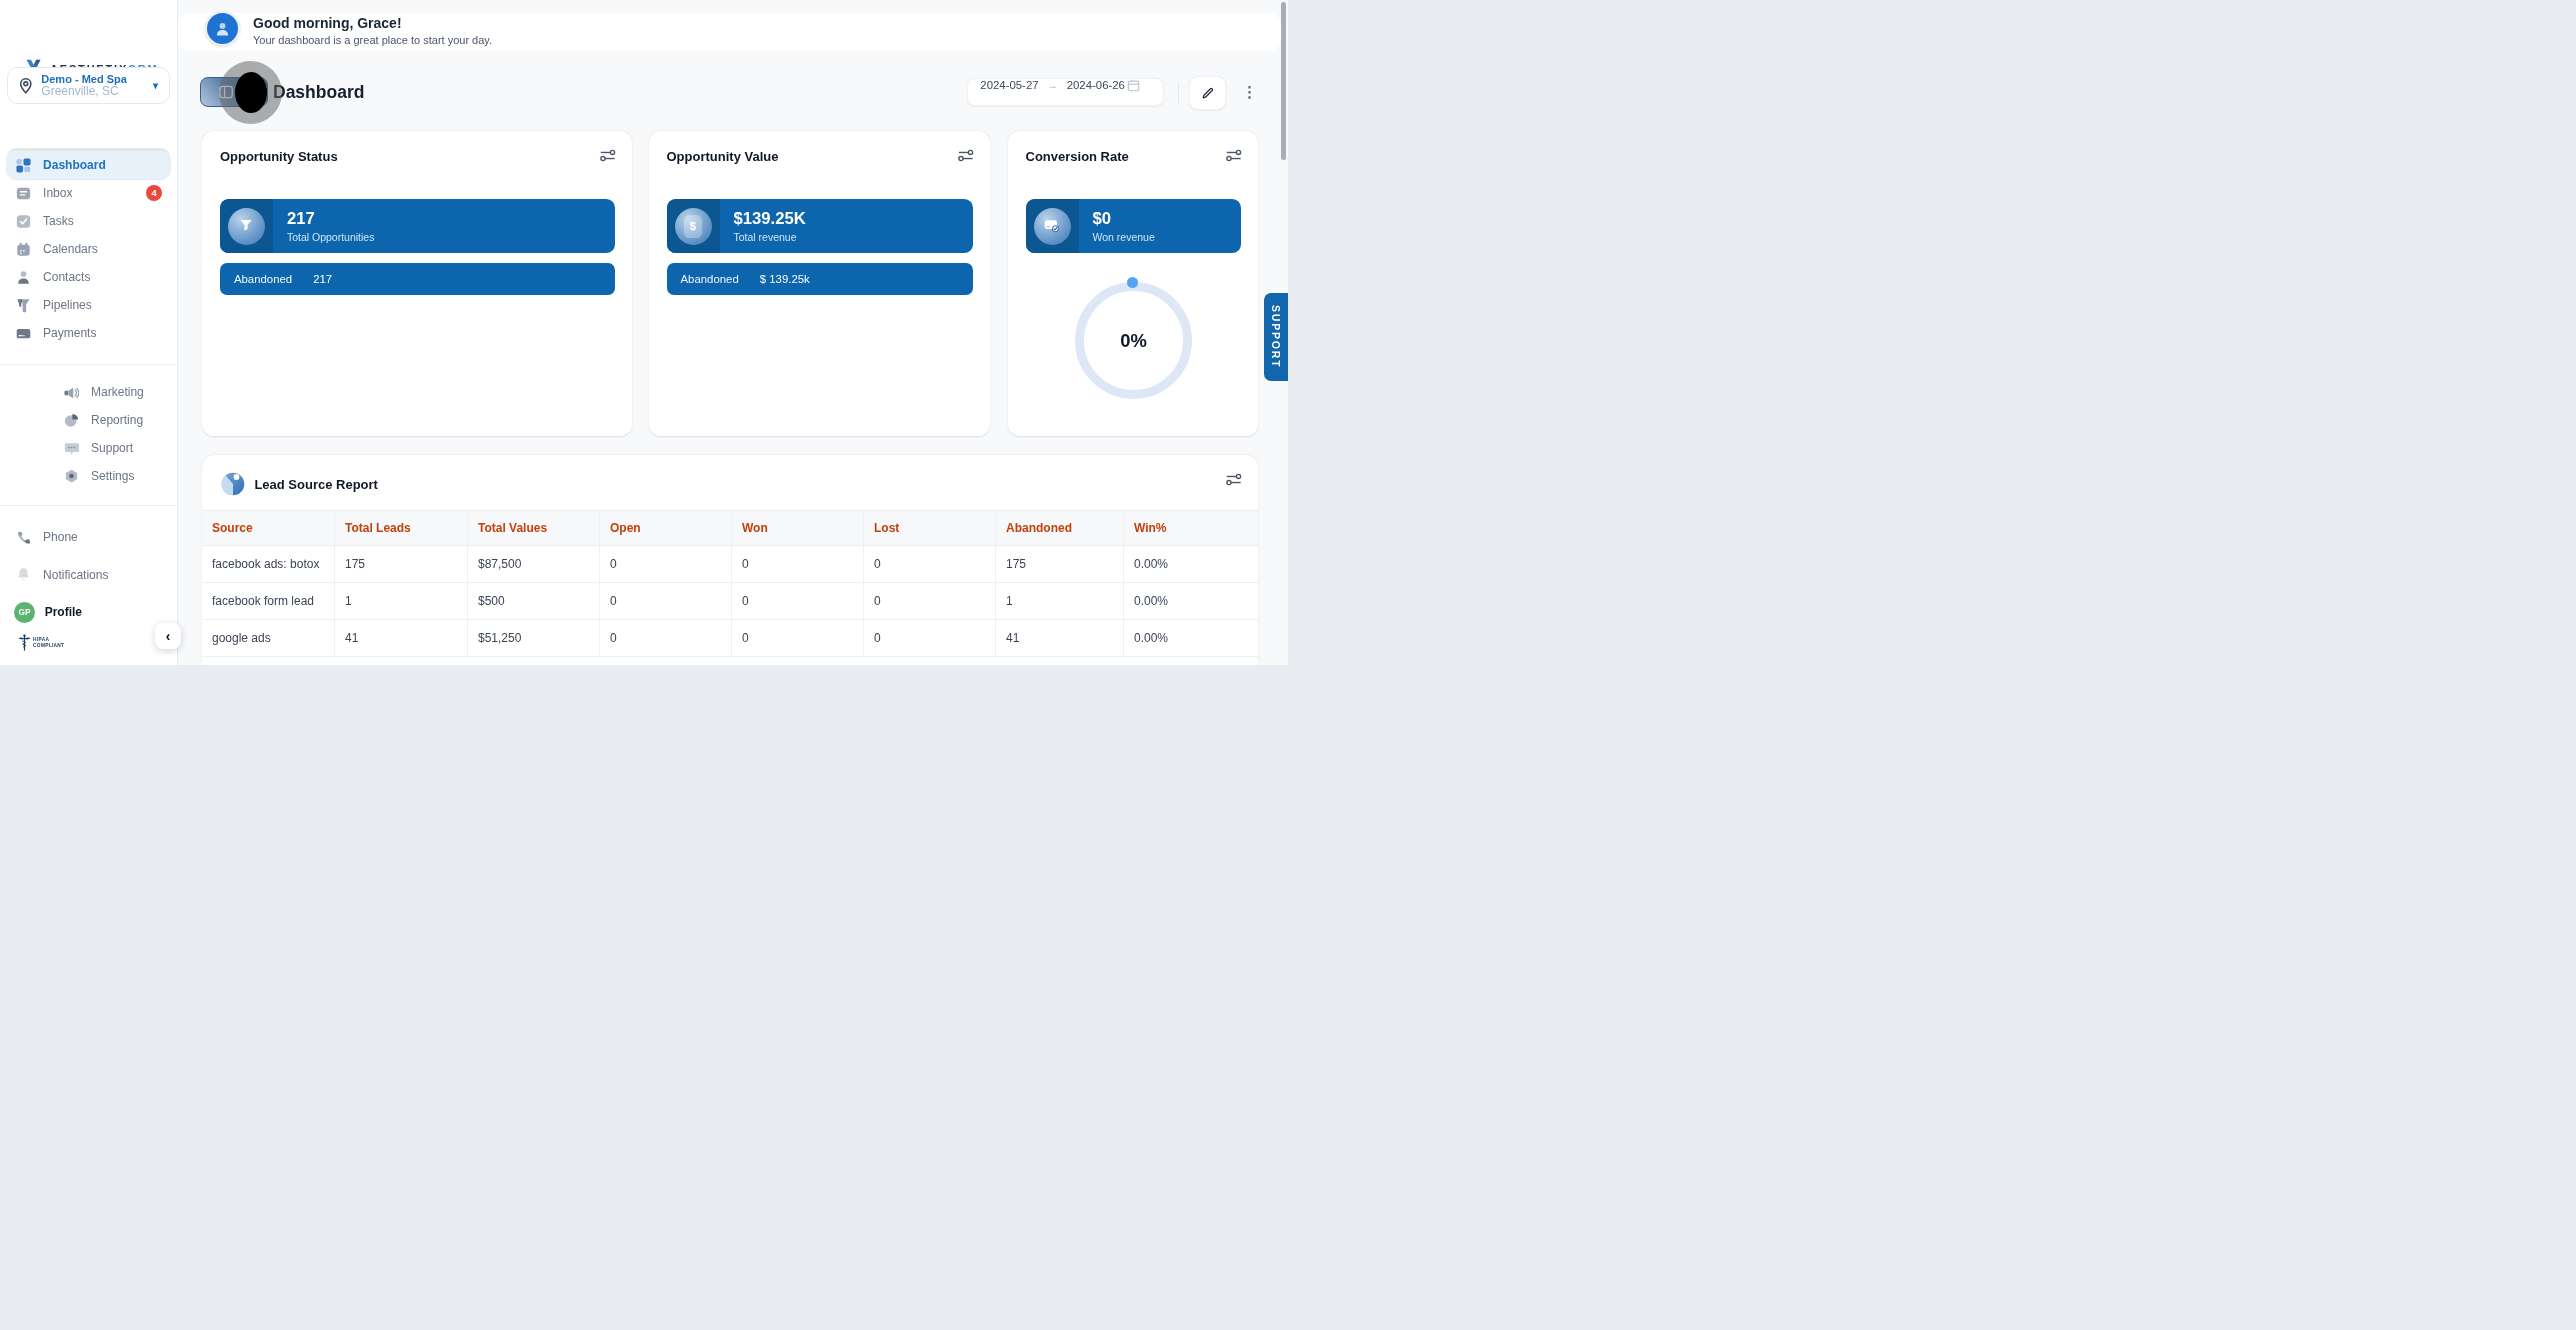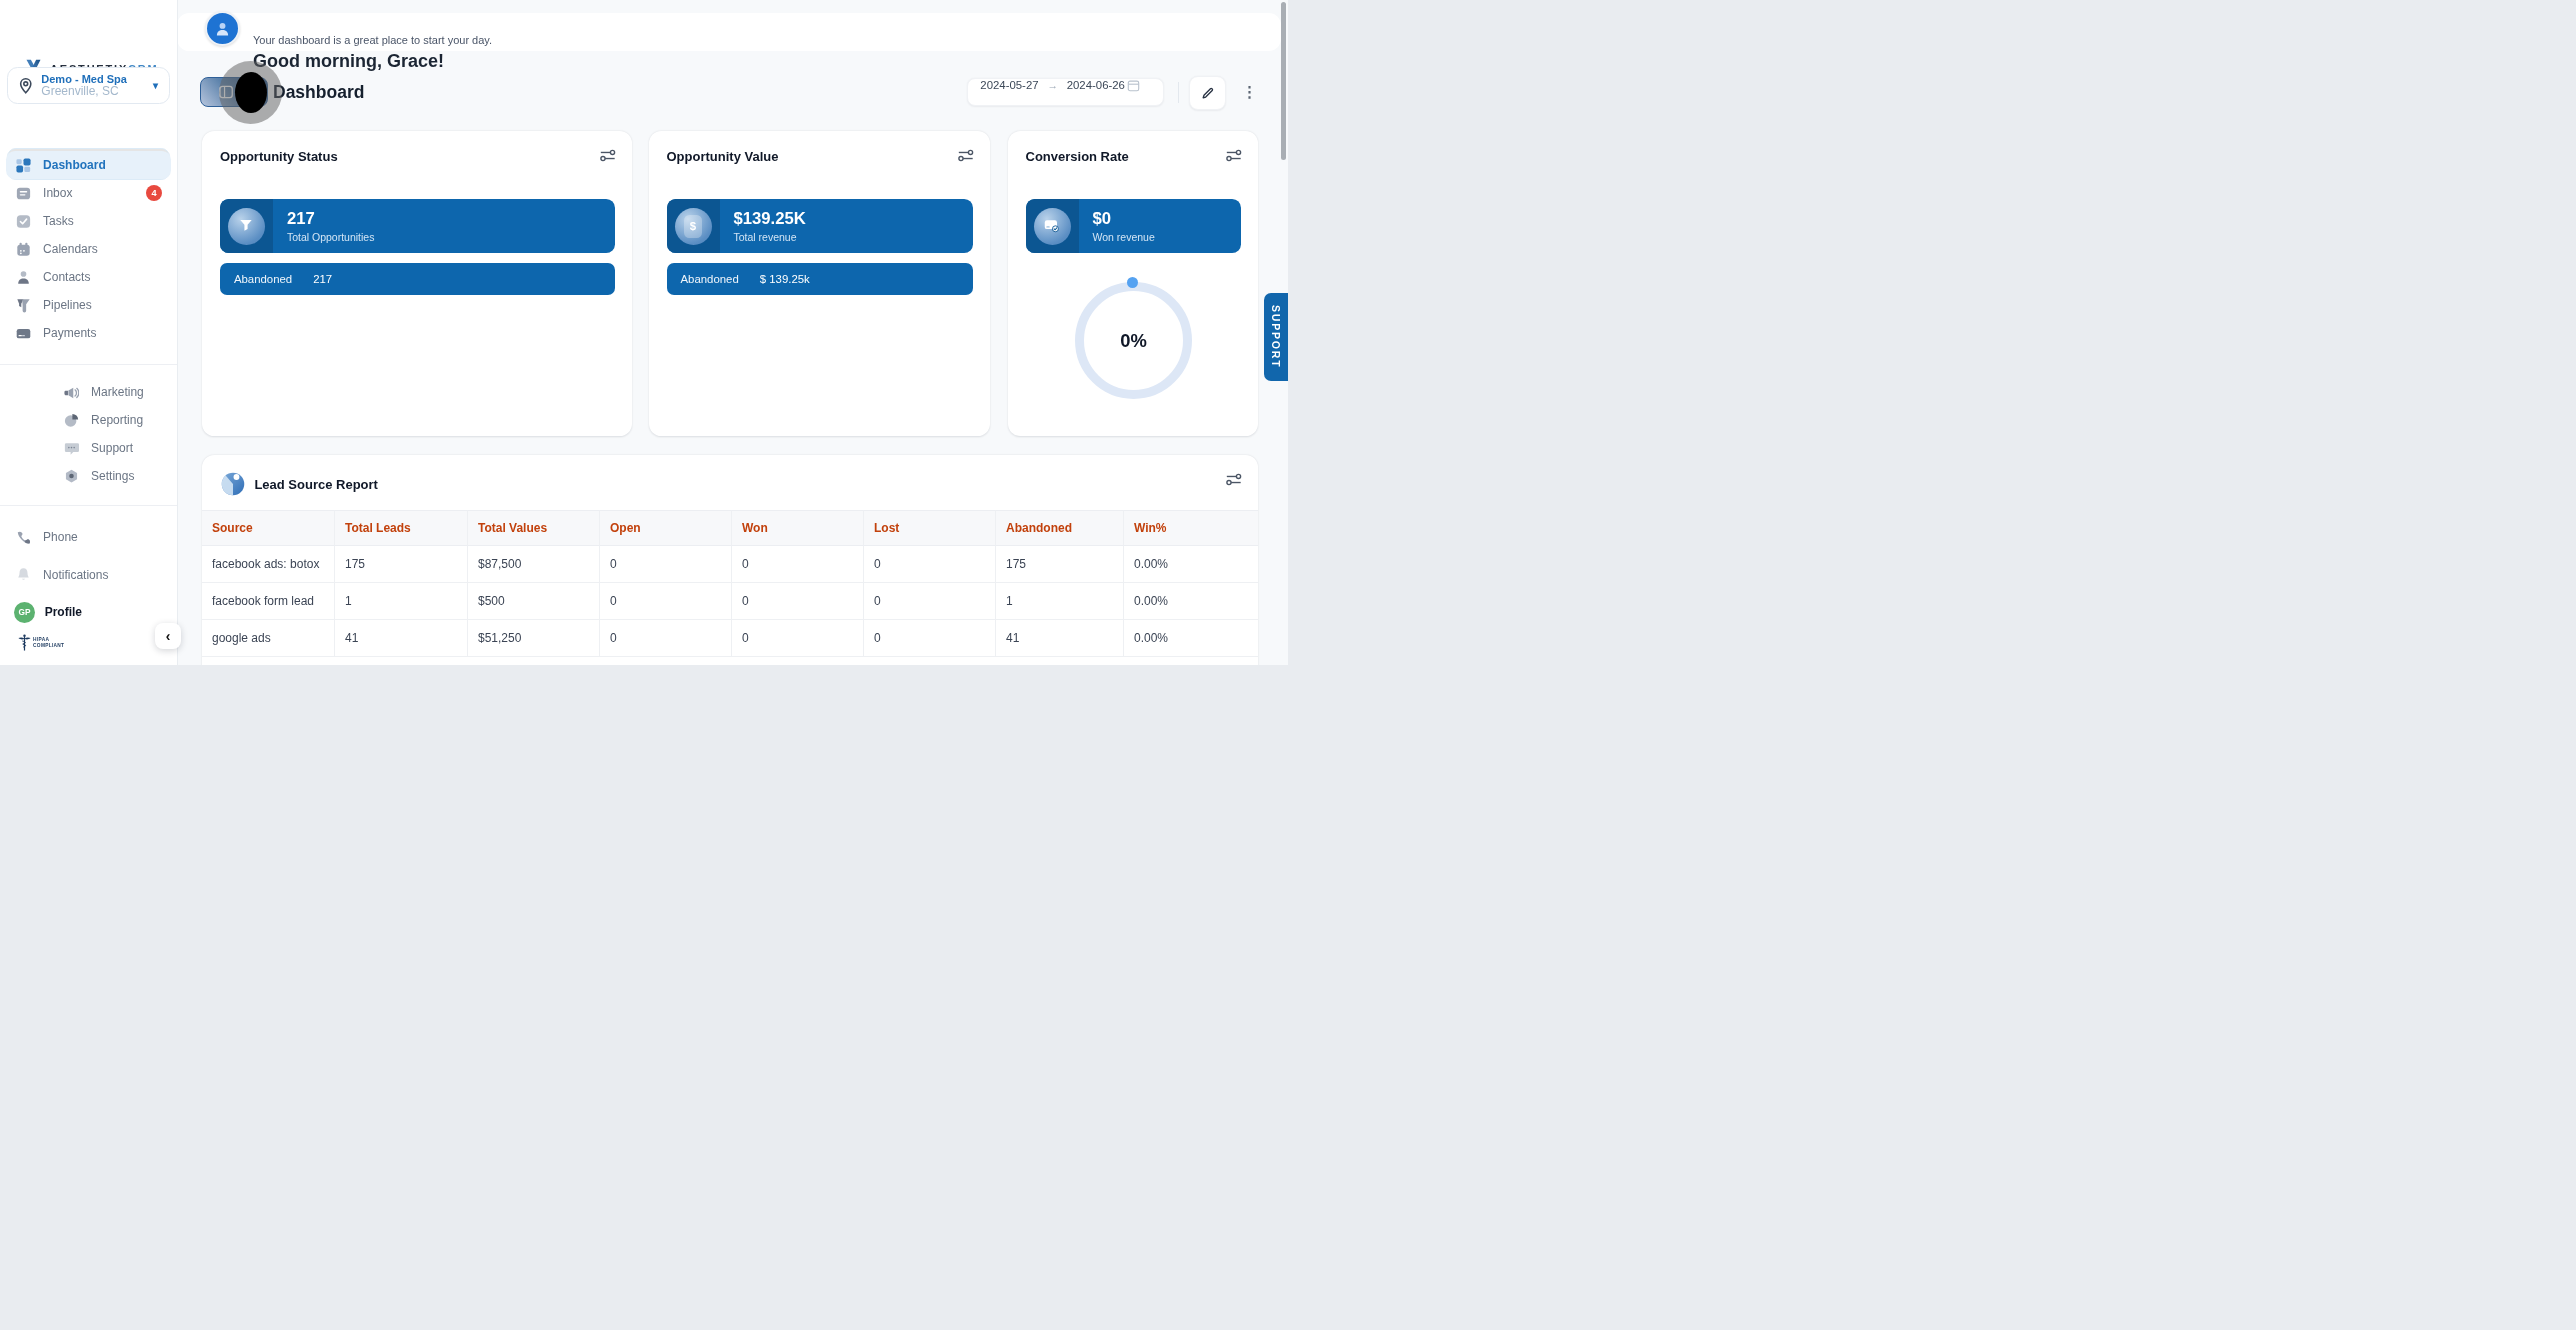--- a/index.html
+++ b/index.html
@@ -33,21 +33,21 @@
   .profile-item{padding-left:8px;}
   .profile-item .nlabel{color:#101828;font-weight:700;margin-left:9.6px;}
   .hipaa{position:absolute;left:17.5px;top:634px;display:flex;align-items:center;}
   .hipaa-text{margin-left:2.6px;font-size:4.8px;font-weight:700;color:#1d3a5f;line-height:5.7px;letter-spacing:0.3px;}
   .collapse-btn{position:absolute;left:155px;top:623px;width:26px;height:26px;background:#fff;border-radius:8px;box-shadow:0 1.8px 7px rgba(16,24,40,.18);display:flex;align-items:center;justify-content:center;font-size:14px;font-weight:700;color:#111;cursor:pointer;z-index:30;}
 
   
   .main{position:absolute;left:177px;top:0;width:1111px;height:665px;}
   .white-band{position:absolute;left:0;top:13px;right:7px;height:38px;background:#fff;border-radius:12.3px;}
   .greet-avatar{position:absolute;left:28px;top:11.4px;width:35px;height:35px;border-radius:50%;background:#1e73d3;border:2.6px solid #eef2f7;box-sizing:border-box;box-shadow:0 0.9px 2.6px rgba(0,0,0,.14);display:flex;align-items:center;justify-content:center;z-index:2;}
-  .greet-title{position:absolute;left:76px;top:15px;font-size:18px;font-weight:800;color:#1b2533;z-index:2;margin-top:36px;}
+  .greet-title{position:absolute;left:76px;top:15px;font-size:14px;font-weight:800;color:#1b2533;z-index:2;}
   .greet-sub{position:absolute;left:76px;top:34px;font-size:11px;color:#4a5568;z-index:2;}
 
   .dash-btn{position:absolute;left:23px;top:77px;width:68px;height:30px;border-radius:8px;background:linear-gradient(50deg,#b6c5dd 0%,#5c82ab 45%,#1f4d7f 100%);border:0.9px solid #2f6098;box-sizing:border-box;display:flex;align-items:center;justify-content:center;gap:5.3px;cursor:pointer;}
   .page-title{position:absolute;left:96px;top:82px;font-size:17.5px;font-weight:800;color:#16202e;}
   .cursor-outer{position:absolute;left:42px;top:61px;width:63px;height:63px;border-radius:50%;background:rgba(99,99,99,.52);z-index:40;pointer-events:none;}
   .cursor-inner{position:absolute;left:58px;top:72px;width:32px;height:41px;border-radius:50%;background:#000;z-index:41;pointer-events:none;}
 
   .date-box{position:absolute;left:790px;top:78px;width:197px;height:28px;background:#fff;border:0.9px solid #f0f2f5;border-radius:8px;box-shadow:0 0.9px 1.8px rgba(16,24,40,.06);display:flex;align-items:flex-start;padding:0 8.8px 0 12.3px;box-sizing:border-box;cursor:pointer;}
   .date-txt{font-size:11.4px;color:#3c4858;white-space:nowrap;}
   .date-arrow{margin:0 8.8px;color:#9aa6b4;font-size:10.5px;}

